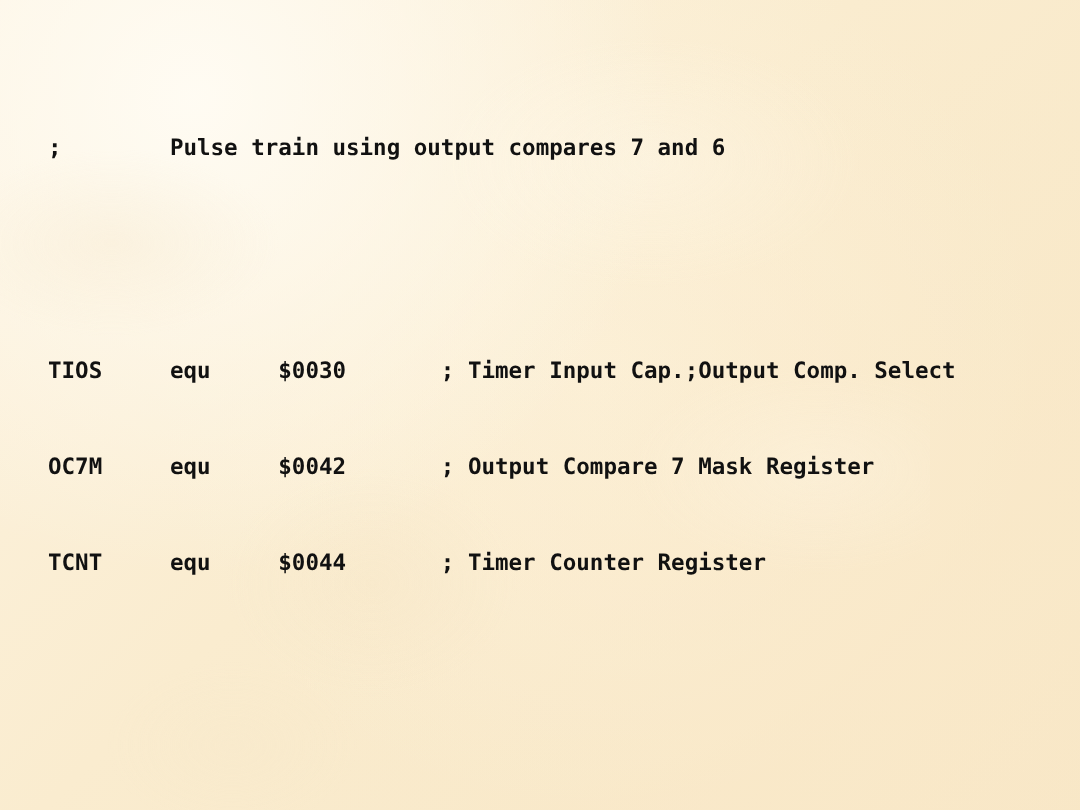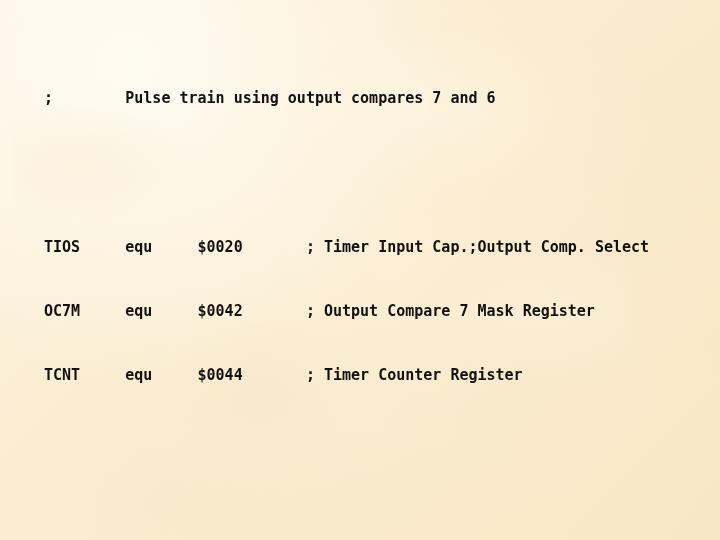--- a/index.html
+++ b/index.html
@@ -18,21 +18,20 @@
       radial-gradient(circle at 55% 45%, rgba(253,243,221,0.8) 0%, rgba(253,243,221,0) 60%),
       linear-gradient(135deg, #fdf4e2 0%, #faeccf 45%, #f7e6c4 100%);
     font-family: "DejaVu Sans Mono", "Liberation Mono", monospace;
     color: #111111;
   }
 
   #slide {
     position: relative;
     width: 620px;
     height: 540px;
-    margin-left: 12px;
   }
 
   
   #grain {
     position: absolute;
     inset: 0;
     pointer-events: none;
     opacity: 0.55;
     background-image:
       radial-gradient(ellipse 160px 90px at 12% 30%, rgba(244,228,197,0.55), rgba(244,228,197,0) 70%),
@@ -68,21 +67,21 @@
 
 <div id="slide">
 
   <div id="grain"></div>
 
   <div id="code">
 
     <div class="line">;        Pulse train using output compares 7 and 6</div>
     <div class="blank"></div>
 
-    <div class="line">TIOS     equ     $0020       ; Timer Input Cap.;Output Comp. Select</div>
+    <div class="line">TIOS     equ     $0030       ; Timer Input Cap.;Output Comp. Select</div>
     <div class="line">OC7M     equ     $0042       ; Output Compare 7 Mask Register</div>
     <div class="line">TCNT     equ     $0044       ; Timer Counter Register</div>
     
     
     
     
     
     
     
 

